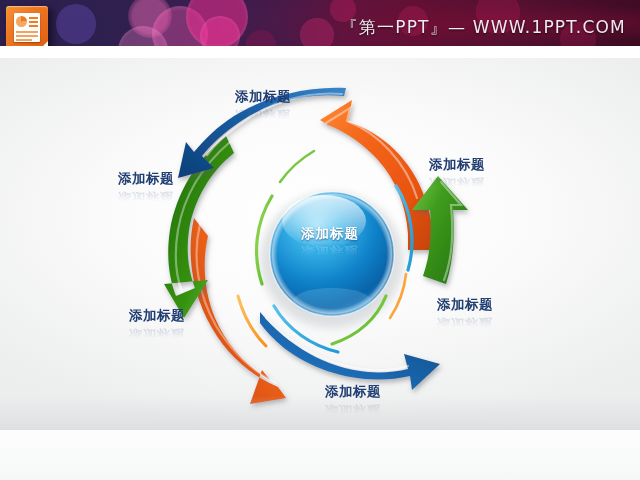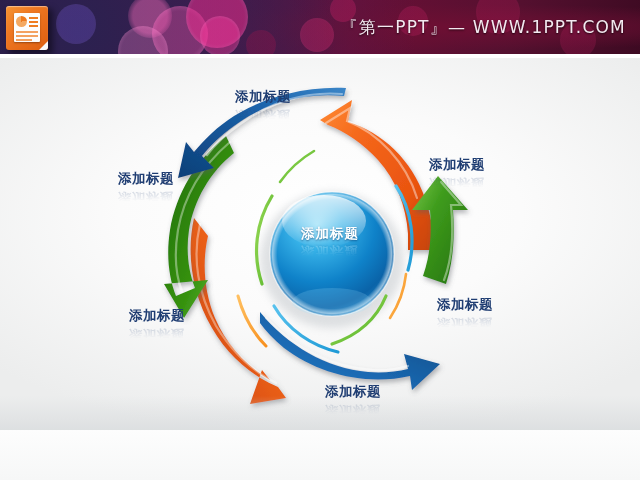--- a/index.html
+++ b/index.html
@@ -5,21 +5,21 @@
   html,body{margin:0;padding:0;}
   body{
     width:640px;height:480px;overflow:hidden;
     font-family:"Liberation Sans","DejaVu Sans",sans-serif;
     background:#ffffff;
   }
   #stage{position:relative;width:640px;height:480px;overflow:hidden;background:#fff;}
 
   
   .header{
-    position:absolute;left:0;top:0;width:640px;height:54px;overflow:hidden;
+    position:absolute;left:0;top:0;width:640px;height:46px;overflow:hidden;
     background:
       radial-gradient(circle at 12% 60%, #2b2150 0%, rgba(43,33,80,0) 46%),
       radial-gradient(circle at 30% 35%, #4a1b4e 0%, rgba(74,27,78,0) 50%),
       radial-gradient(ellipse at 70% 50%, #6d0f33 0%, rgba(109,15,51,0) 60%),
       linear-gradient(105deg,#241b3c 0%,#3a1540 22%,#6a0f36 55%,#54102f 80%,#3d0a22 100%);
   }
   .bokeh{position:absolute;border-radius:50%;pointer-events:none;}
   .header-title{
     position:absolute;right:14px;top:16px;
     color:#f3e9f0;font-size:17px;letter-spacing:1.2px;

